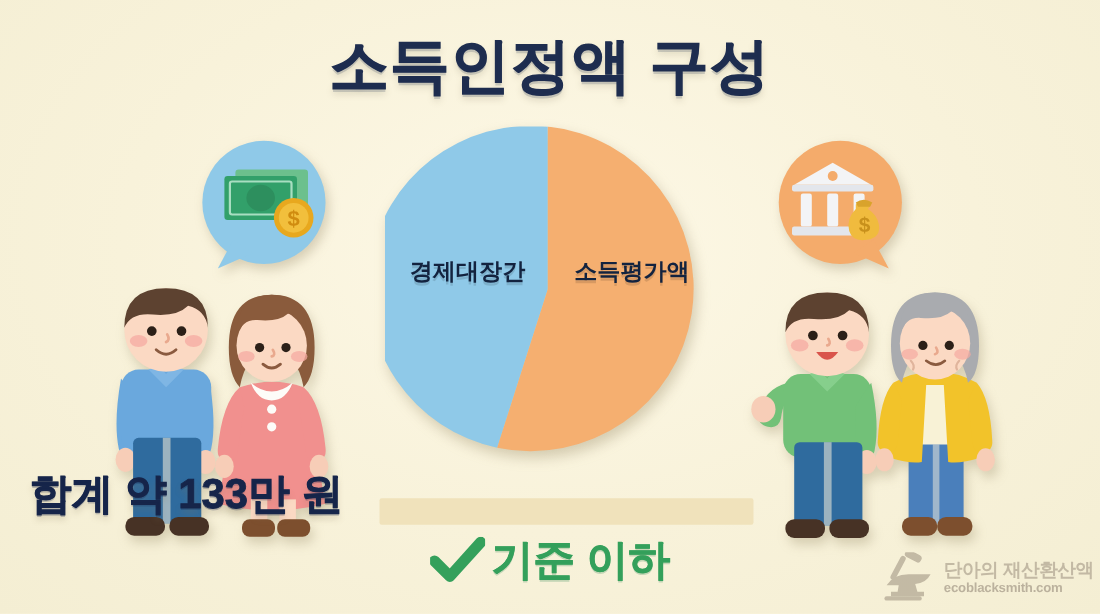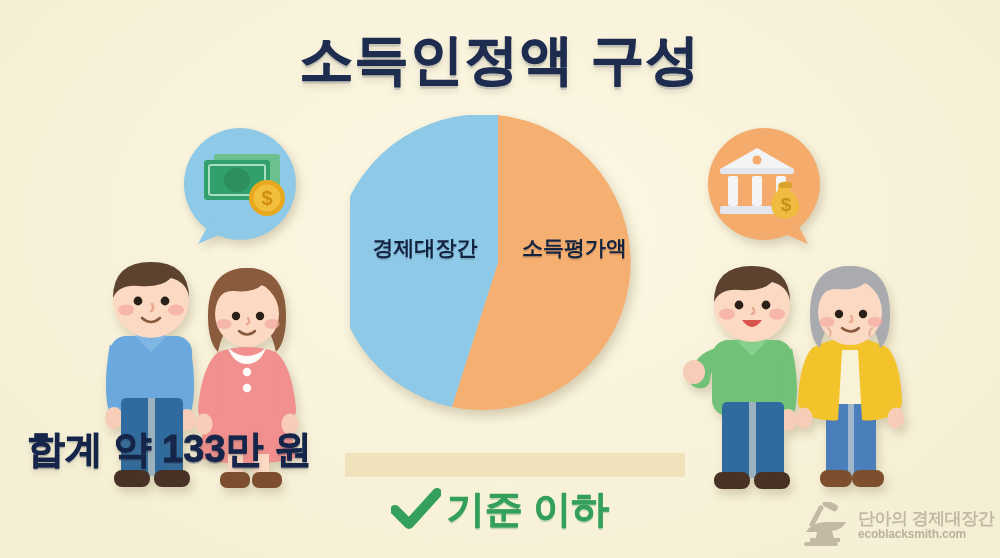--- a/index.html
+++ b/index.html
@@ -358,18 +358,18 @@
   </div>
 
   <div id="watermark">
     <svg width="52" height="46" viewBox="0 0 52 46">
       <path d="M6 30 q6 -10 20 -10 h20 q-4 8 -14 9 l2 7 h6 v4 H10 v-4 h6 l1 -6 h-6 Z" fill="#9b8e7d"></path>
       <rect x="4" y="40" width="34" height="4" rx="2" fill="#9b8e7d"></rect>
       <rect x="14" y="2" width="5" height="24" rx="2.5" fill="#9b8e7d" transform="rotate(28 16 14)"></rect>
       <rect x="22" y="0" width="16" height="7" rx="3" fill="#9b8e7d" transform="rotate(28 30 4)"></rect>
     </svg>
     <div id="watermark-text">
-      <div id="wm-kr">단아의 경제대장간</div>
+      <div id="wm-kr">단아의 재산환산액</div>
       <div id="wm-url">ecoblacksmith.com</div>
     </div>
   </div>
 
 </div>
 
 </body></html>

